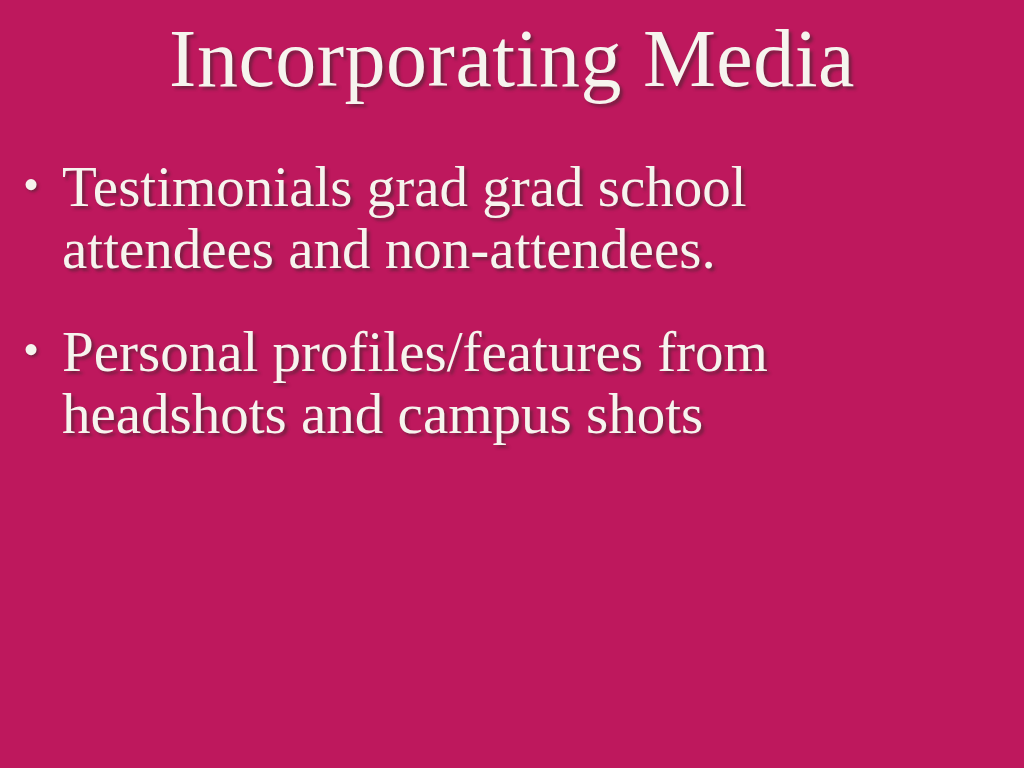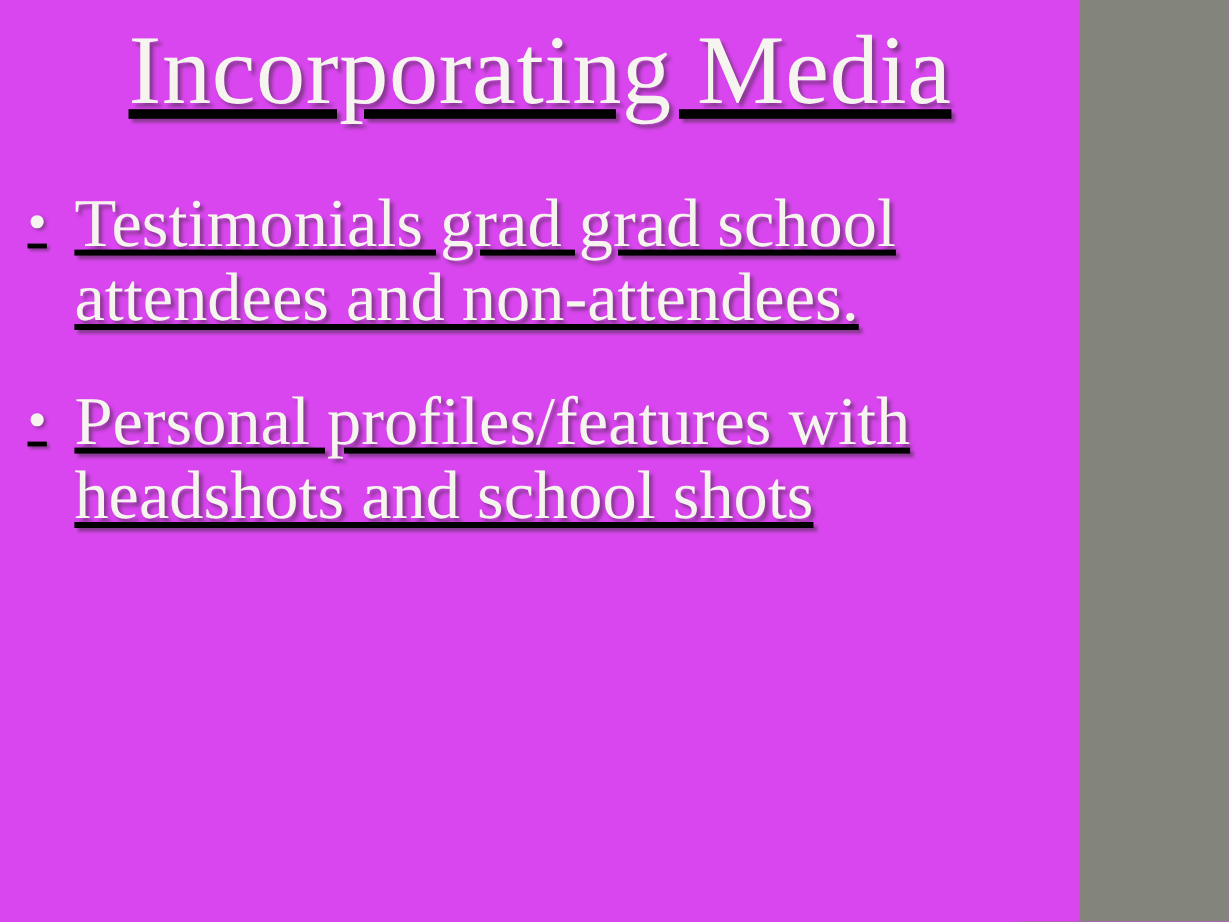--- a/index.html
+++ b/index.html
@@ -8,28 +8,27 @@
   }
   body {
     width: 1024px;
     height: 768px;
     background: #84857a;
     font-family: "Liberation Serif", serif;
     overflow: hidden;
   }
   .slide {
     position: relative;
-    width: 900px;
+    width: 1024px;
     height: 768px;
     box-sizing: border-box;
-    background: #d946ef;
+    background: #be185d;
     display: flex;
     flex-direction: column;
     align-items: stretch;
-    text-decoration: underline;
   }
   .slide-title {
     text-align: center;
     color: #f6f4ee;
     font-size: 82px;
     line-height: 1.0;
     font-weight: normal;
     margin: 18px 0 0 0;
     padding: 0 40px;
     letter-spacing: 0.5px;
@@ -75,17 +74,17 @@
 
   <ul class="bullet-list">
 
     <li class="bullet-item">
       <span class="bullet-dot">•</span>
       <span class="bullet-text">Testimonials grad grad school attendees and non-attendees.</span>
     </li>
 
     <li class="bullet-item">
       <span class="bullet-dot">•</span>
-      <span class="bullet-text">Personal profiles/features with headshots and school shots</span>
+      <span class="bullet-text">Personal profiles/features from headshots and campus shots</span>
     </li>
 
   </ul>
 </div>
 
 </body></html>

